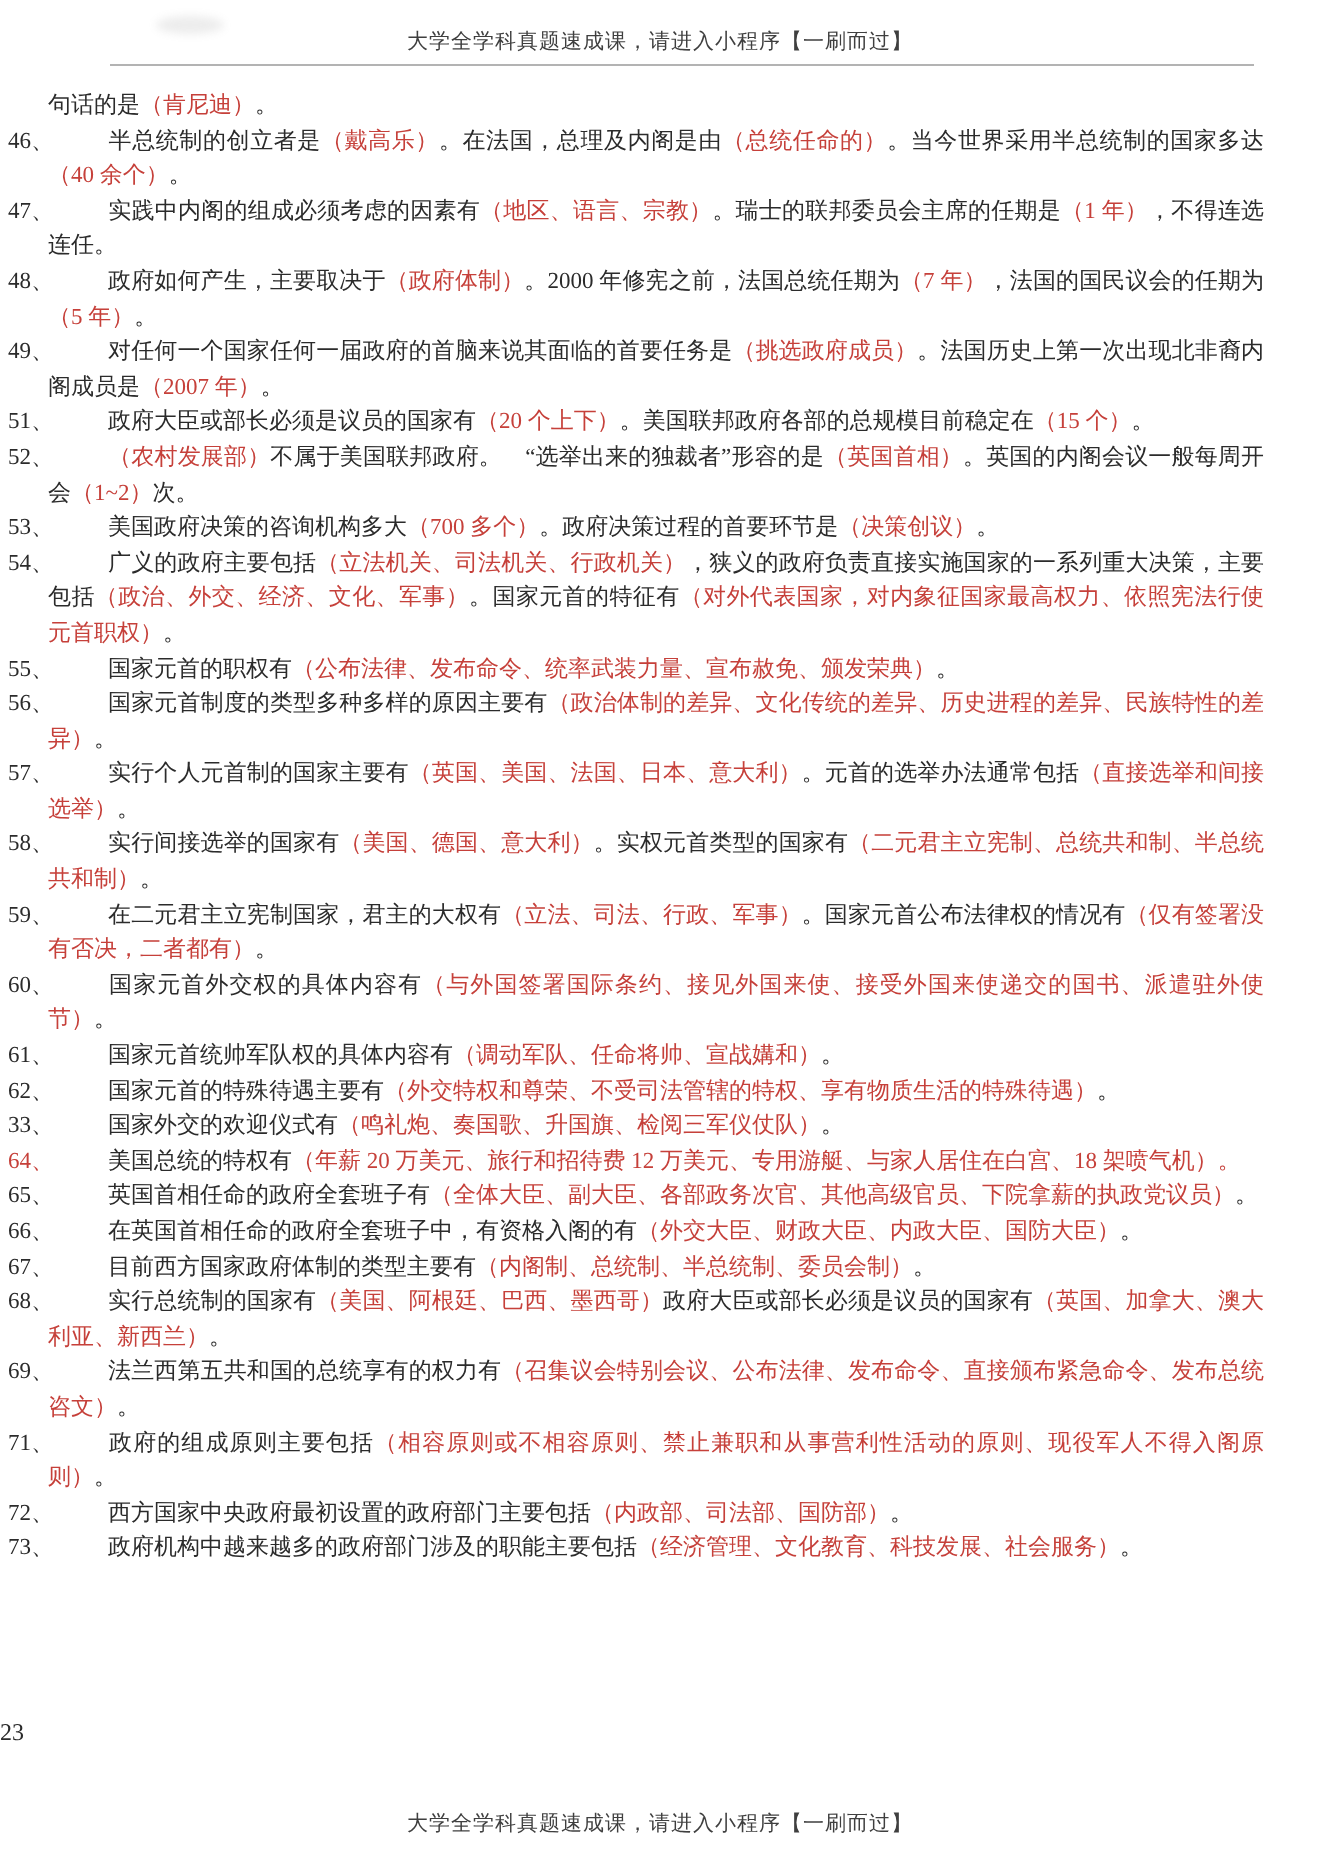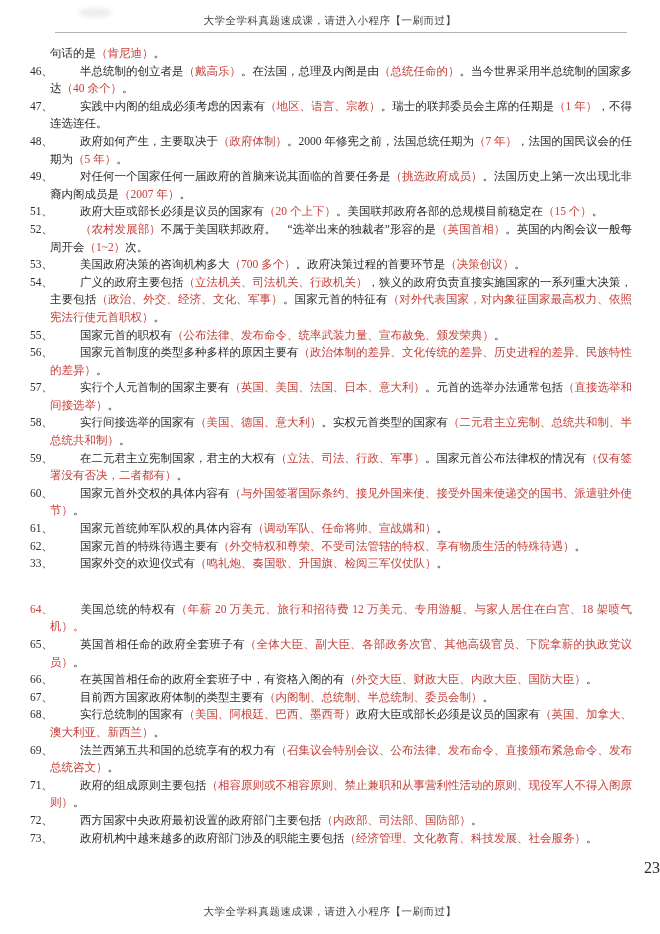--- a/index.html
+++ b/index.html
@@ -17,29 +17,29 @@
     margin:4px 33px 0 55px;height:0;
   }
   .smudge{
     position:absolute;left:78px;top:8px;width:34px;height:9px;
     background:#9a9a9a;opacity:.18;filter:blur(2px);border-radius:50%;
   }
   .doc-body{
     margin-top:12px;padding-right:28px;height:818px;overflow:hidden;
     font-size:11.5px;line-height:17.6px;text-align:justify;
   }
-  p.item{margin:0;padding-left:50px;text-indent:-20px;}
+  p.item{margin:0;padding-left:24px;text-indent:-20px;}
   p.item.cont{text-indent:0;}
   .num{display:inline-block;width:50px;text-indent:0;color:var(--ink,#2b2b2b);}
-  .num.red{color:var(--red,#c6403a);margin-top:28px;}
+  .num.red{color:var(--red,#c6403a);}
   .red{color:var(--red,#c6403a);}
   .blk{color:var(--ink,#2b2b2b);}
   .page-number{
-    position:absolute;top:859px;left:0;right:0;text-align:right;
-    font-size:16px;color:var(--ink,#2b2b2b);
+    position:absolute;top:859px;left:0;right:0;text-align:left;
+    font-size:12px;color:var(--ink,#2b2b2b);
   }
   .footer-text{
     position:absolute;top:905px;left:0;right:0;text-align:center;
     font-size:10.5px;color:var(--hdr,#3f3f3f);letter-spacing:.5px;
   }
 </style>
 </head>
 <body>
 
 <div>

